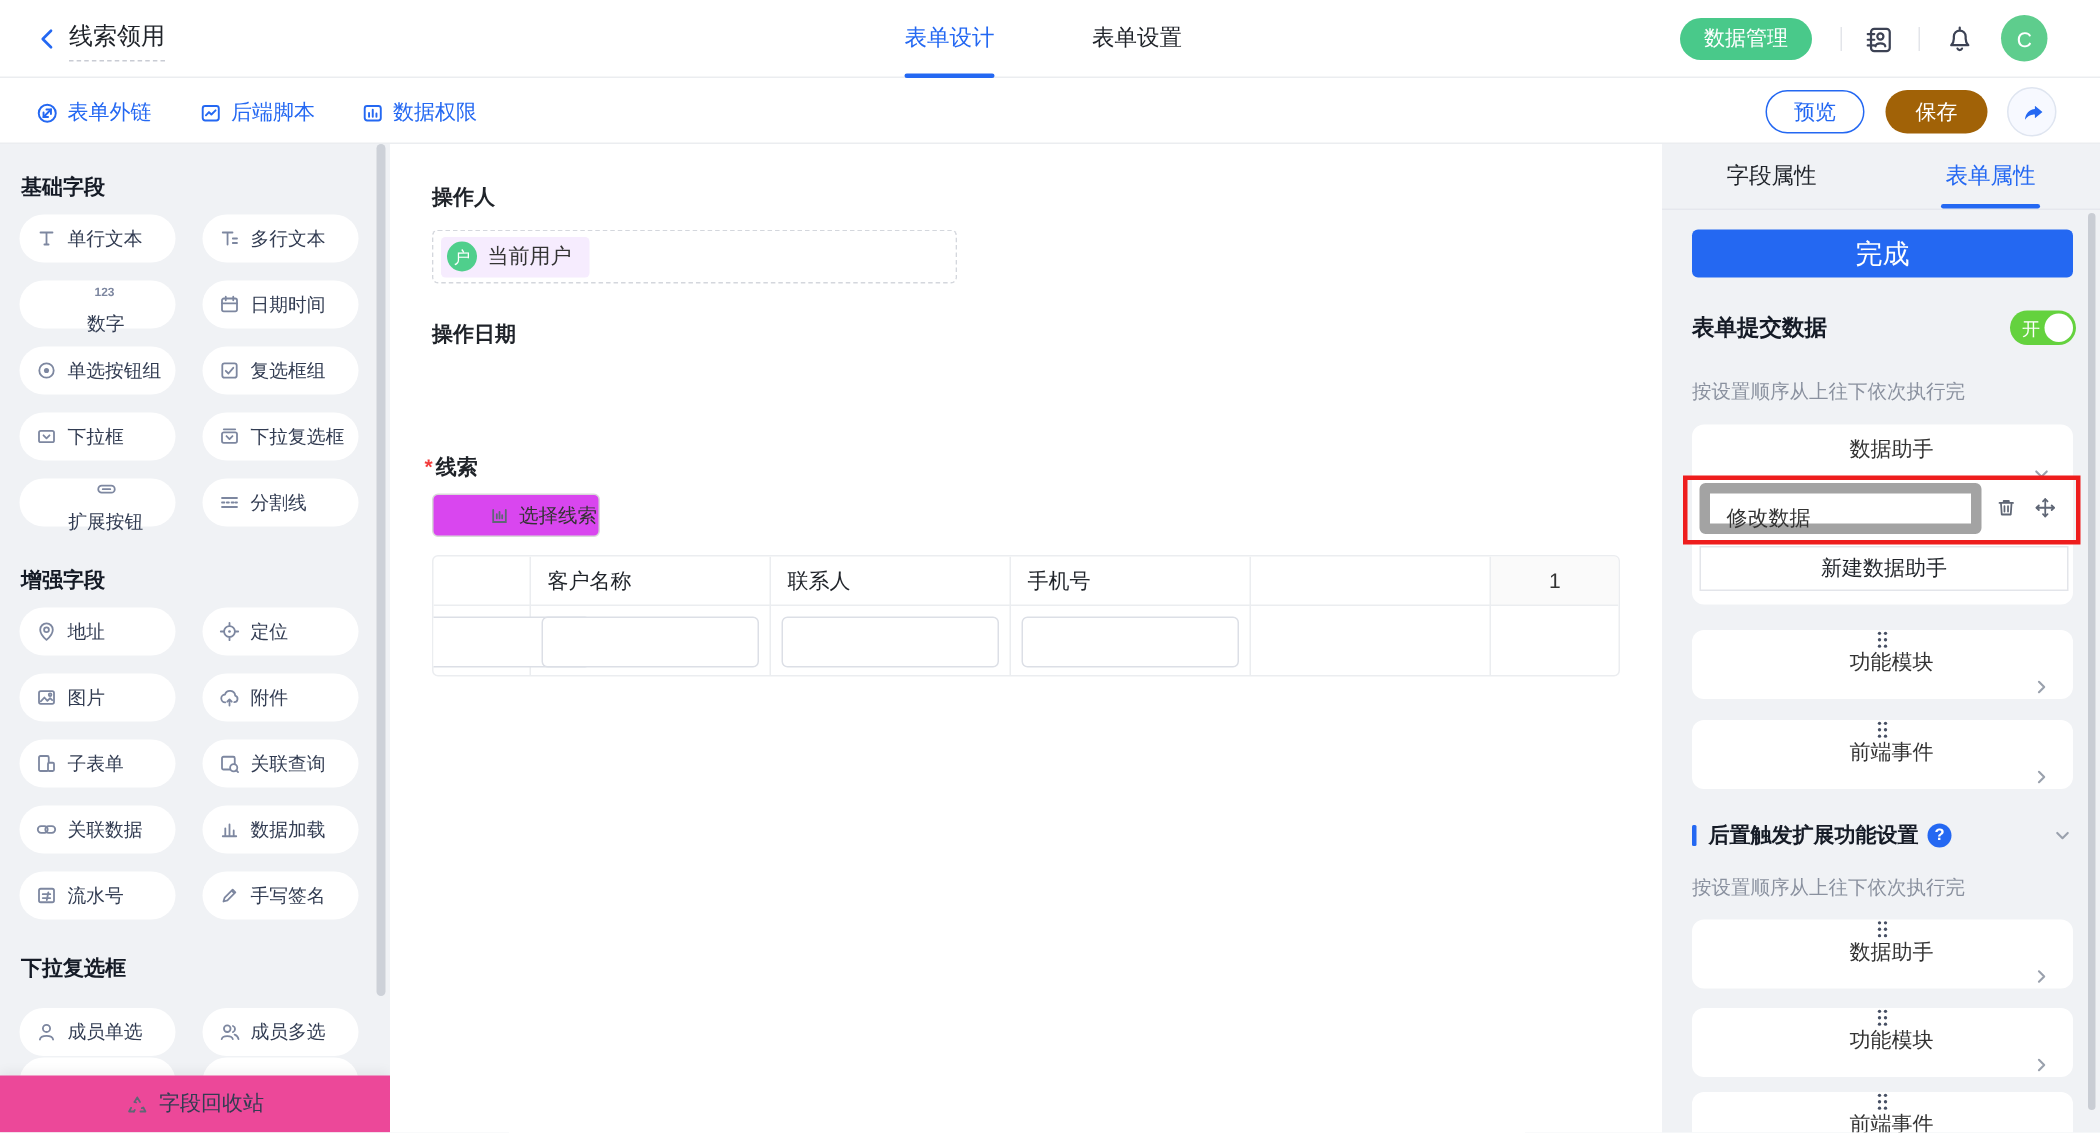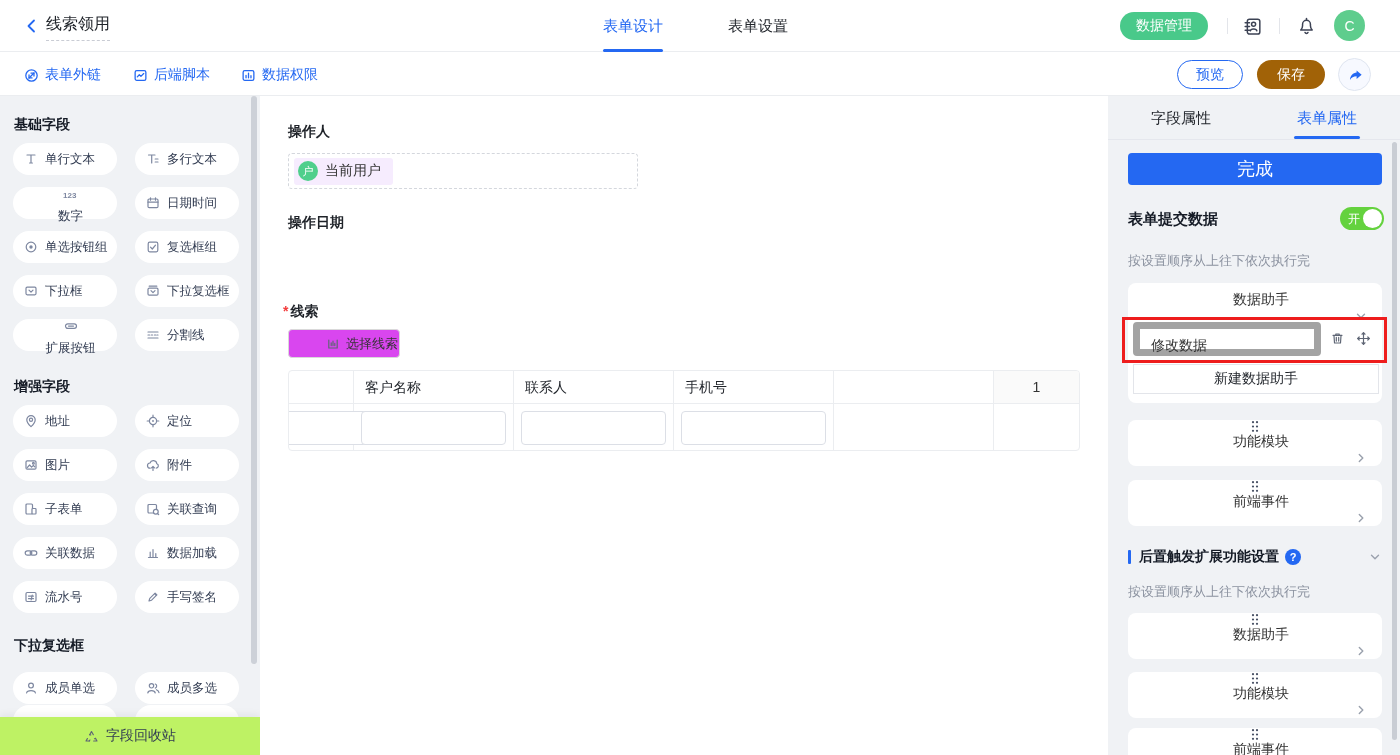--- a/index.html
+++ b/index.html
@@ -27,21 +27,21 @@
   .save-btn { left:1257px; width:68px; background:#a16207; border:none; color:#fff; }
   .share-btn { position:absolute; left:1338px; top:6px; width:33px; height:33px; border-radius:50%; border:1px solid #dfe5f0; background:#f7f9ff; display:flex; align-items:center; justify-content:center; cursor:pointer; }
 
   
   .sidebar { position:absolute; left:0; top:96px; width:260px; height:659px; background:#f0f2f5; overflow:hidden; }
   .s-head { position:absolute; left:14px; font-size:14px; font-weight:bold; color:#151b26; }
   .pill { position:absolute; width:104px; height:32px; border-radius:16px; background:#fff; display:flex; align-items:center; padding-left:11px; gap:7px; font-size:12.5px; color:#323c52; cursor:pointer; white-space:nowrap; }
   .pill.c1 { left:13px; } .pill.c2 { left:135px; }
   .pill svg { flex:0 0 auto; }
   .sscroll { position:absolute; right:3px; top:0; width:6px; height:568px; background:#cdd1d8; border-radius:3px; cursor:pointer; }
-  .recycle-bar { position:absolute; left:0; bottom:0; width:260px; height:38px; background:#bef264; box-shadow:0 -2px 8px rgba(31,35,41,.07); display:flex; align-items:center; justify-content:center; gap:7px; font-size:14px; color:#323c52; cursor:pointer; z-index:5; }
+  .recycle-bar { position:absolute; left:0; bottom:0; width:260px; height:38px; background:#ec4899; box-shadow:0 -2px 8px rgba(31,35,41,.07); display:flex; align-items:center; justify-content:center; gap:7px; font-size:14px; color:#323c52; cursor:pointer; z-index:5; }
 
   
   .canvas { position:absolute; left:260px; top:96px; width:848px; height:659px; background:#fff; overflow:hidden; }
   .f-label { position:absolute; font-size:14px; font-weight:600; color:#1f2329; }
   .req { color:#f23c3c; margin-right:2px; font-weight:600; }
   .dashed-box { position:absolute; left:28px; top:57px; width:350px; height:36px; border:1px dashed #d4d7dd; border-radius:4px; background:#fff; display:flex; align-items:center; padding-left:5px; cursor:pointer; }
   .user-tag { display:flex; align-items:center; gap:7px; background:#f6ecfe; border-radius:3px; height:27px; padding:0 12px 0 4px; font-size:14px; color:#333; }
   .tag-circle { width:20px; height:20px; border-radius:50%; background:#4fcf8c; color:#fff; font-size:11px; display:flex; align-items:center; justify-content:center; }
   .date-input { position:absolute; left:28px; top:147px; width:350px; height:34px; border:1px solid #d9dce3; border-radius:4px; background:#fff; display:flex; align-items:center; padding:0 11px; font-size:14px; color:#333; cursor:text; }
   .date-input .cal { margin-left:auto; }

